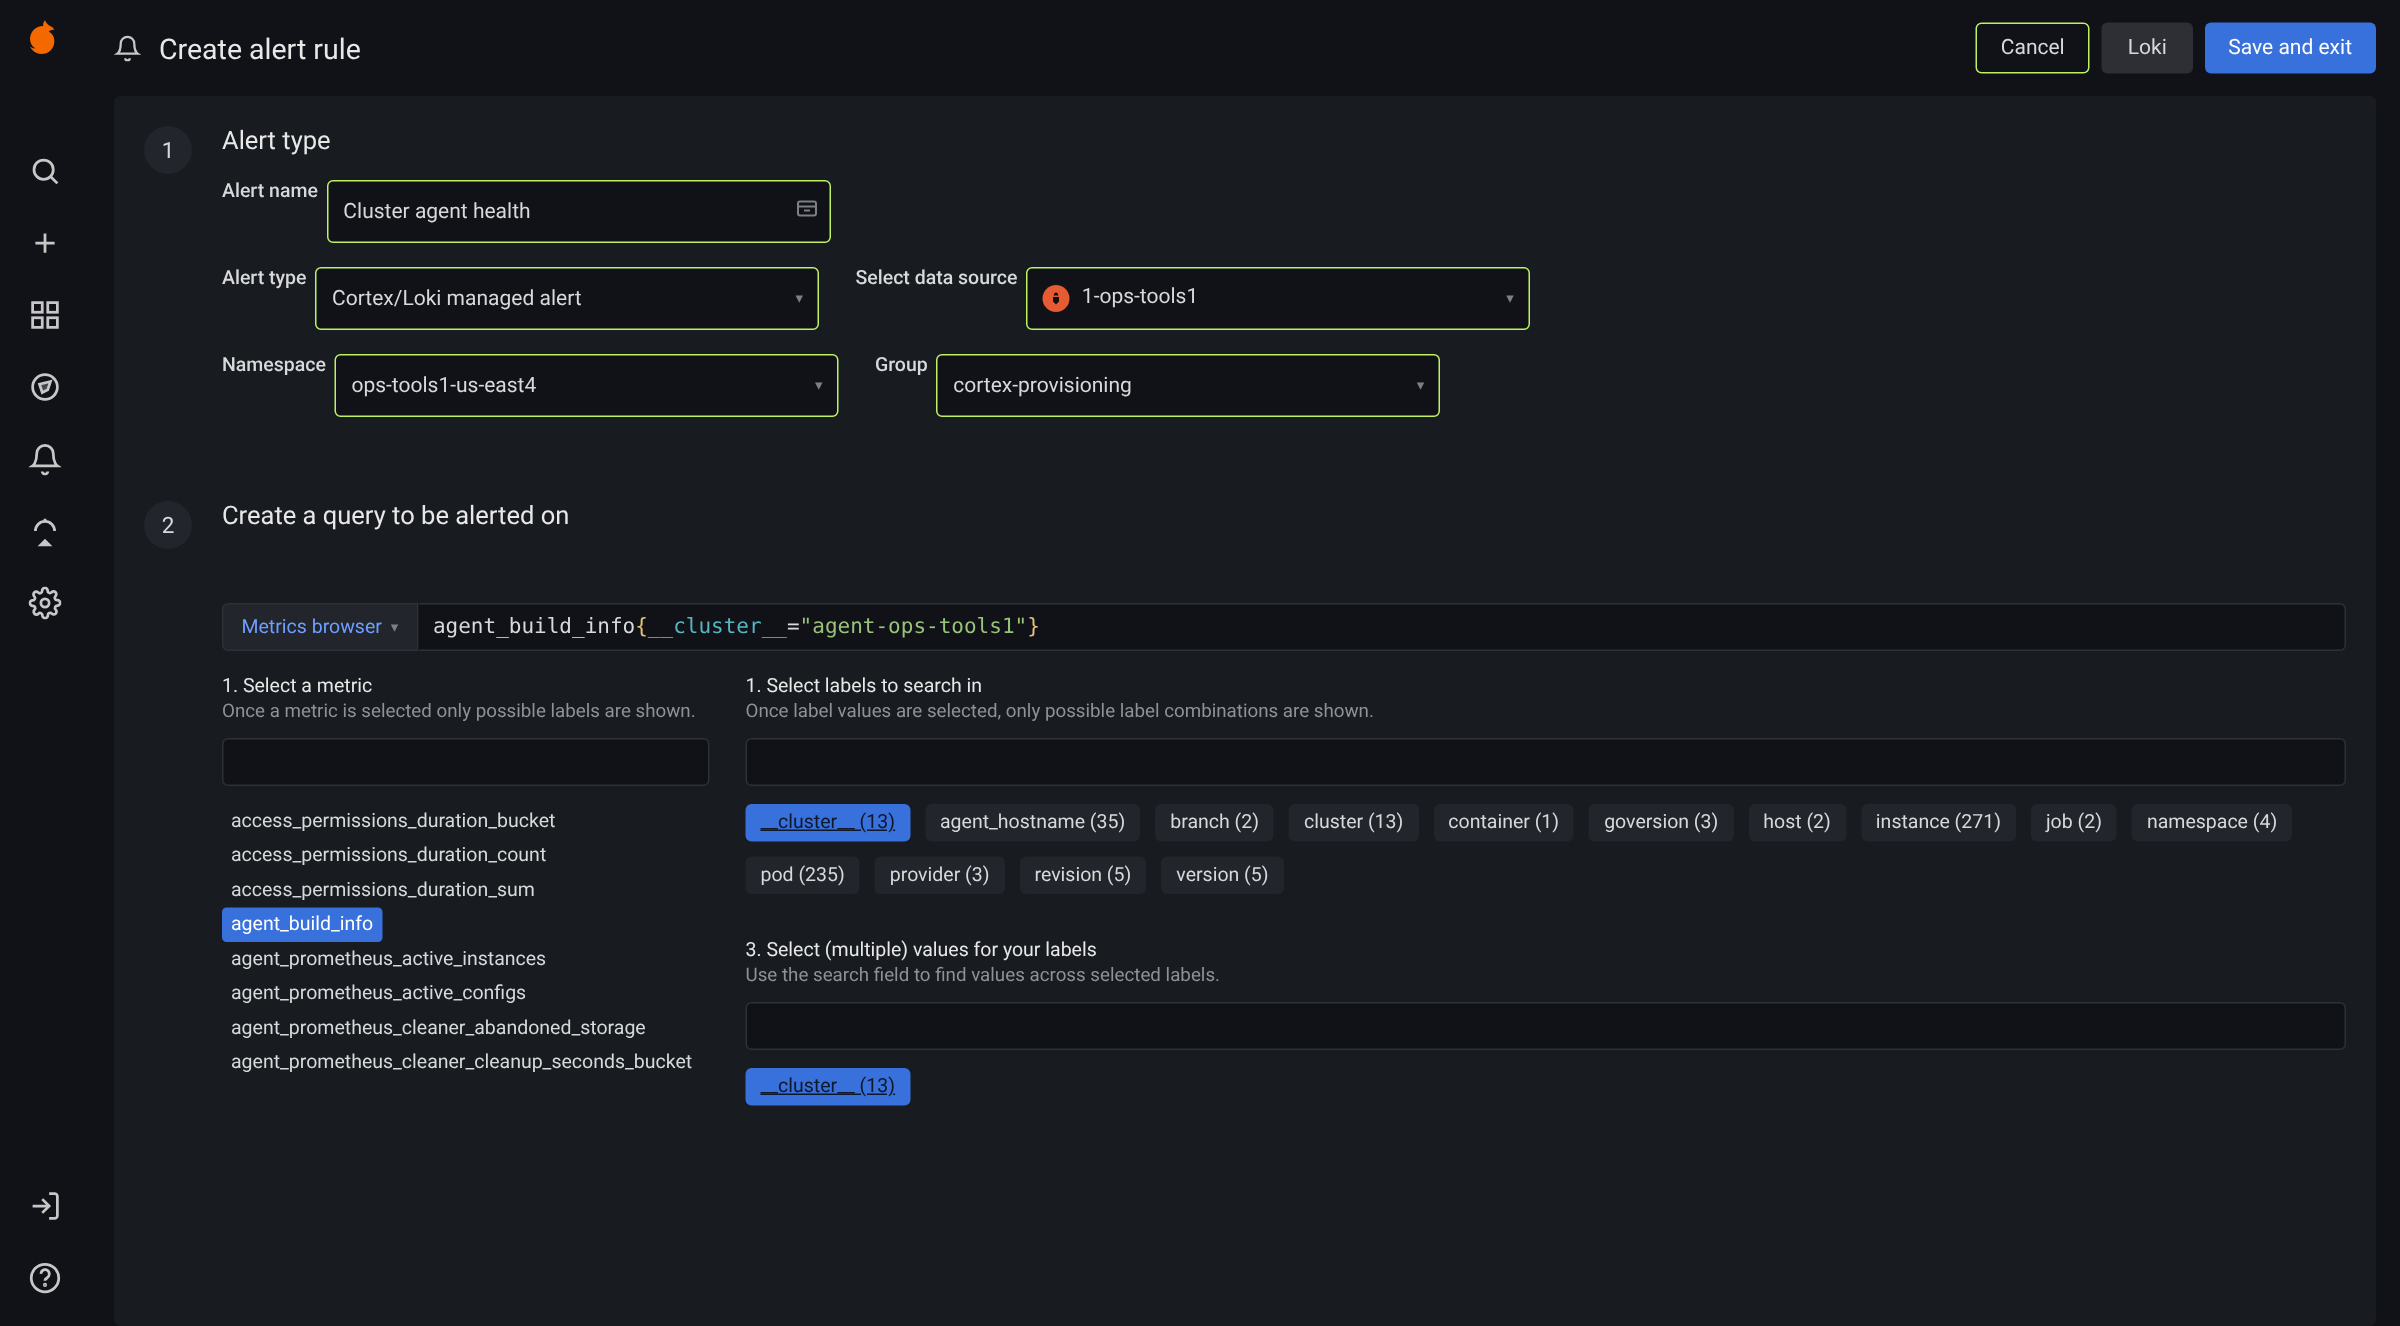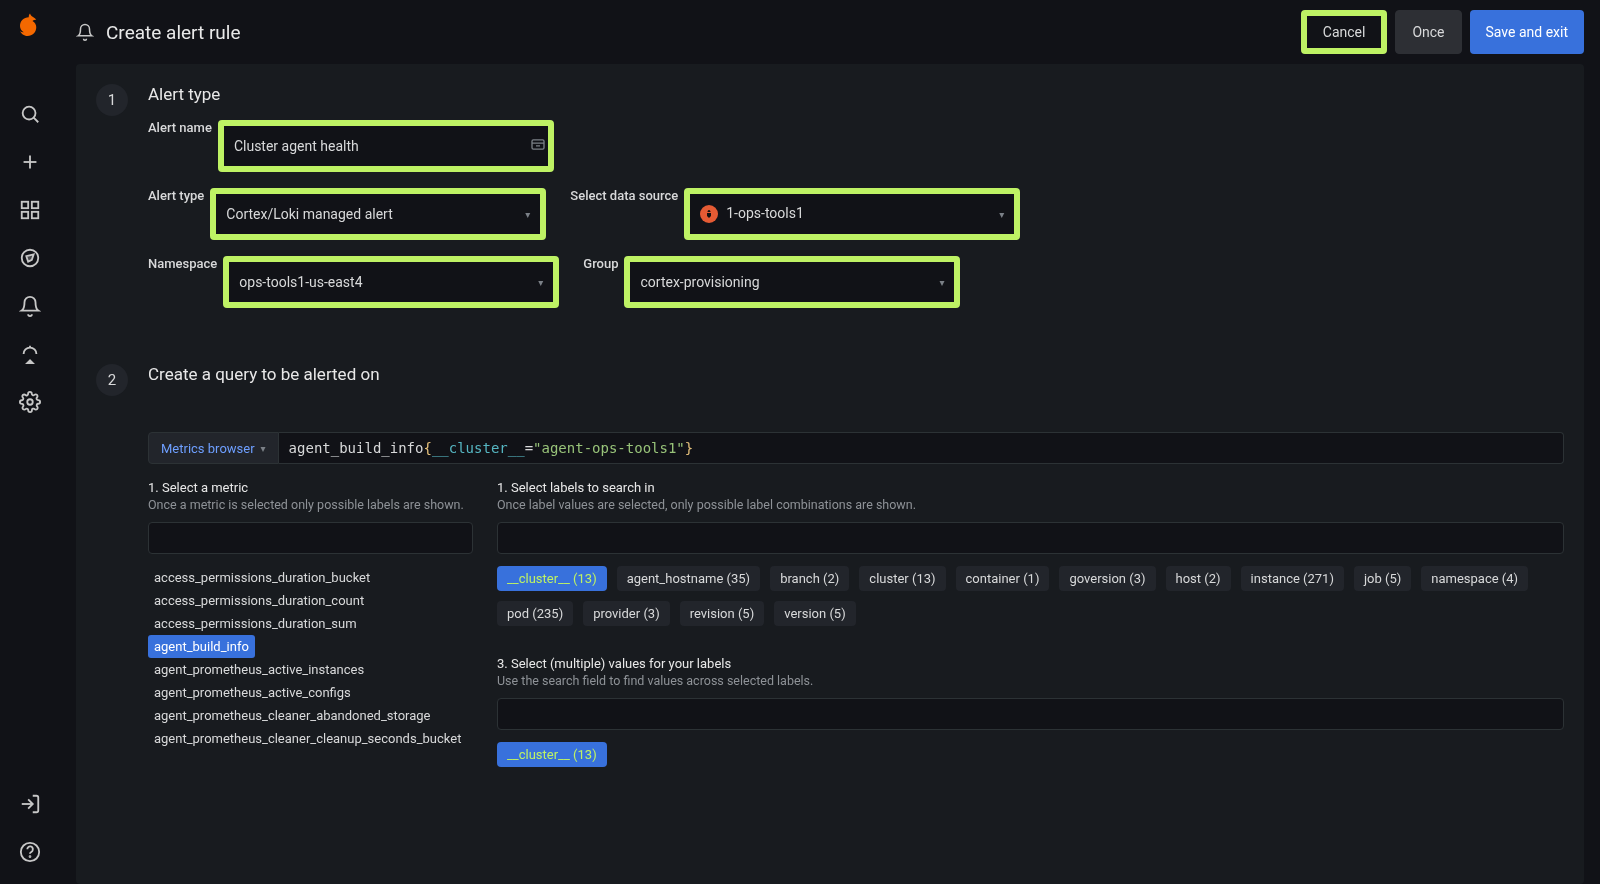--- a/index.html
+++ b/index.html
@@ -59,21 +59,21 @@
 .page-title { font-size: 19px; font-weight: 400; color: #e8e8e8; }
 .header-right { display: flex; gap: 8px; }
 .btn {
   padding: 8px 16px;
   border-radius: 4px;
   font-size: 14px;
   cursor: pointer;
   border: none;
   font-family: inherit;
 }
-.btn-secondary { background: #111217; color: #d8d9da; border: 6px solid #bef264; }
+.btn-secondary { background: #111217; color: #d8d9da; border: 1px solid #bef264; }
 .btn-tertiary { background: #2d2f34; color: #d8d9da; border: 1px solid #2d2f34; }
 .btn-primary { background: #3871dc; color: #fff; }
 
 
 .panel {
   background: #181b1f;
   border-radius: 4px;
   padding: 20px 20px 20px 20px;
   flex: 1;
   overflow: hidden;
@@ -93,21 +93,21 @@
   flex-shrink: 0;
 }
 .section-body { flex: 1; }
 .section-title { font-size: 17px; color: #e8e8e8; margin-bottom: 16px; font-weight: 400; }
 
 .form-row { display: flex; gap: 24px; margin-bottom: 16px; }
 .form-group { display: flex; flex-direction: row; gap: 6px; }
 .form-label { font-size: 13px; color: #d8d9da; font-weight: 500; }
 .input {
   background: #111217;
-  border: 6px solid #bef264;
+  border: 1px solid #bef264;
   border-radius: 4px;
   padding: 20px 10px;
   color: #d8d9da;
   font-size: 14px;
   height: 32px;
   font-family: inherit;
 }
 .input-wide { width: 336px; }
 .input-with-icon { position: relative; }
 .input-with-icon .trail-icon {
@@ -184,21 +184,21 @@
 .metric-item.selected { background: #3871dc; color: #fff; display: inline-block; width: fit-content; }
 .chips { display: flex; flex-wrap: wrap; gap: 10px; margin-bottom: 24px; }
 .chip {
   background: #22252b;
   padding: 5px 10px;
   border-radius: 4px;
   font-size: 13px;
   color: #d8d9da;
   cursor: pointer;
 }
-.chip.selected { background: #3871dc; color: #bef264; }
+.chip.selected { background: #3871dc; color: #0f172a; text-decoration: underline; }
 .subsection { margin-top: 30px; }
 </style>
 </head>
 <body>
 
 <div class="rail">
   <div class="rail-logo">
     <svg viewBox="0 0 24 24" width="30" height="30">
         <path fill="#f46800" d="M12 2c1 3 4 3 5 5-1 0-2 0-3 1 2 1 3 3 3 5 0 4-3 7-7 7-3 0-5-2-6-4 1 1 2 1 3 1-2-1-3-3-3-5 0-4 3-7 7-7 0-1 0-2 1-3z"></path>
       </svg>
@@ -275,21 +275,21 @@
       <span class="bell-icon">
         <svg width="18" height="18" viewBox="0 0 24 24" fill="none" stroke="currentColor" stroke-width="2">
             <path d="M18 8A6 6 0 0 0 6 8c0 7-3 9-3 9h18s-3-2-3-9"></path>
             <path d="M14 21a2 2 0 0 1-4 0"></path>
           </svg>
       </span>
       <span class="page-title">Create alert rule</span>
     </div>
     <div class="header-right">
       <button class="btn btn-secondary">Cancel</button>
-      <button class="btn btn-tertiary">Once</button>
+      <button class="btn btn-tertiary">Loki</button>
       <button class="btn btn-primary">Save and exit</button>
     </div>
   </div>
 
   <div class="panel">
 
     <div class="section">
       <div class="step-badge">1</div>
       <div class="section-body">
         <div class="section-title">Alert type</div>
@@ -398,21 +398,21 @@
             <input class="search-box search-box-right" style="">
             <div class="chips" id="label-chips">
                 <div class="chip selected">__cluster__ (13)</div>
                 <div class="chip">agent_hostname (35)</div>
                 <div class="chip">branch (2)</div>
                 <div class="chip">cluster (13)</div>
                 <div class="chip">container (1)</div>
                 <div class="chip">goversion (3)</div>
                 <div class="chip">host (2)</div>
                 <div class="chip">instance (271)</div>
-                <div class="chip">job (5)</div>
+                <div class="chip">job (2)</div>
                 <div class="chip">namespace (4)</div>
                 <div class="chip">pod (235)</div>
                 <div class="chip">provider (3)</div>
                 <div class="chip">revision (5)</div>
                 <div class="chip">version (5)</div>
               </div>
 
             <div class="subsection">
               <div class="step-hdr">3. Select (multiple) values for your labels</div>
               <div class="step-sub">Use the search field to find values across selected labels.</div>

